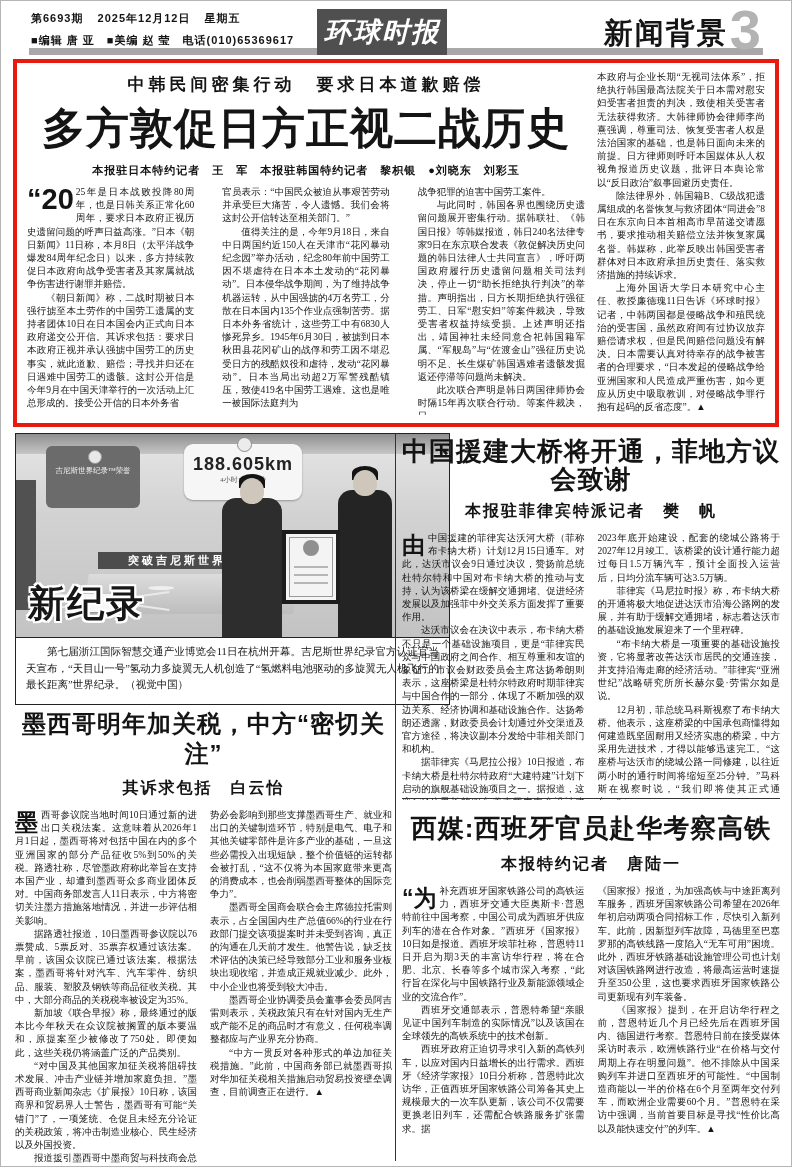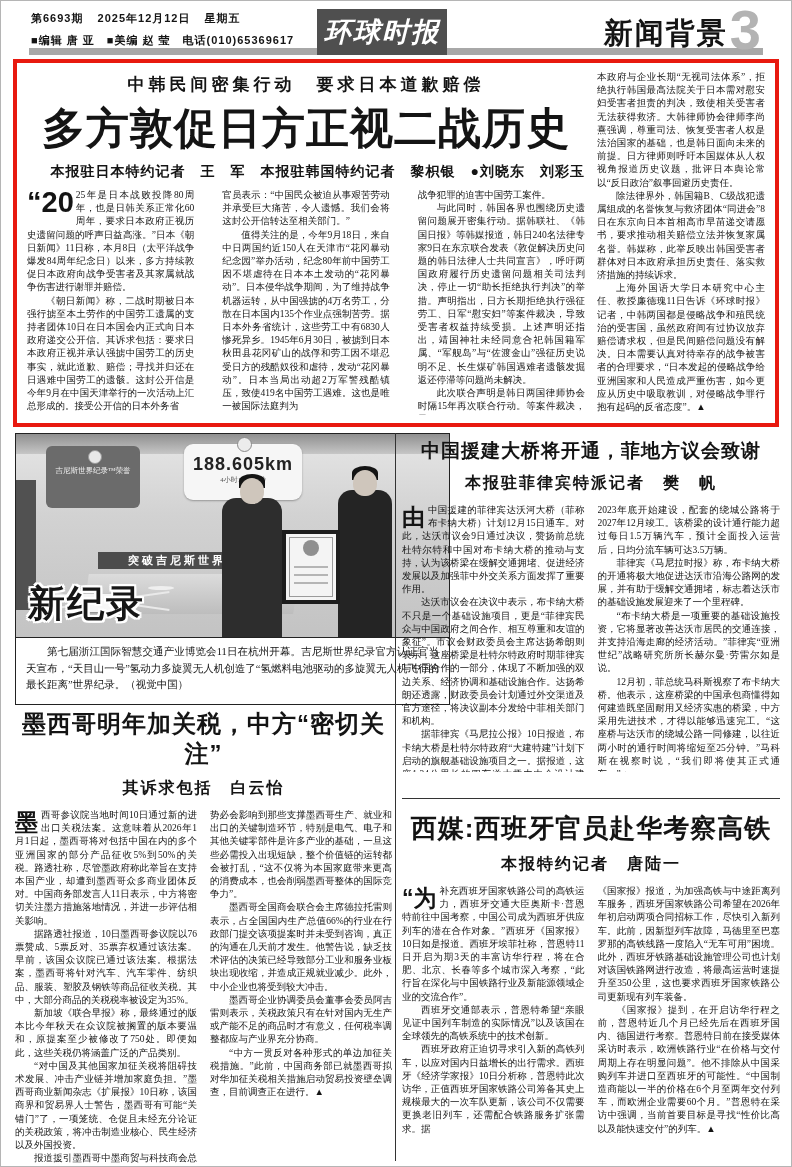--- a/index.html
+++ b/index.html
@@ -21,21 +21,21 @@
   .pagenum{font-family:"Liberation Sans",sans-serif;font-size:56px;font-weight:900;color:#b3b3b3;line-height:46px;margin-left:2px;}
 
   
   .redbox{position:absolute;left:12px;top:58px;width:766px;height:368px;border:4px solid #e8190f;
         box-sizing:border-box;display:flex;padding:8px 10px;}
   .lead-left{width:558px;flex:none;display:flex;flex-direction:column;}
   .lead-kicker{text-align:center;font-family:"Liberation Sans",sans-serif;font-size:17px;font-weight:800;
         letter-spacing:4px;margin-top:2px;}
   .lead-headline{text-align:center;font-family:"Liberation Sans",sans-serif;font-size:43px;font-weight:900;
         letter-spacing:1px;line-height:52px;margin-top:6px;white-space:nowrap;}
-  .lead-byline{text-align:right;font-size:14px;font-weight:700;letter-spacing:1px;margin-top:9px;}
+  .lead-byline{text-align:center;font-size:11px;font-weight:700;letter-spacing:1px;margin-top:9px;}
   .lead-cols{display:flex;gap:28px;margin-top:8px;height:232px;overflow:hidden;}
   .lead-col{flex:1;overflow:hidden;}
   .lead-right{flex:1;margin-left:12px;height:344px;overflow:hidden;}
 
   .col p{margin:0;font-size:9.5px;line-height:13.2px;text-align:justify;}
   .col p.ind{text-indent:2em;}
   .dc-lead{float:left;font-family:"Liberation Sans",sans-serif;font-weight:700;font-size:29px;line-height:27px;margin-right:2px;}
   .dc{float:left;font-family:"Liberation Sans",sans-serif;font-weight:700;font-size:23px;line-height:23px;margin:2px 3px 0 0;}
 
   
@@ -76,21 +76,21 @@
         text-shadow:-2px -2px 0 #fff,2px -2px 0 #fff,-2px 2px 0 #fff,2px 2px 0 #fff,0 -2px 0 #fff,0 2px 0 #fff,-2px 0 0 #fff,2px 0 0 #fff;}
   .photo-caption{padding:6px 10px 0 10px;font-size:10.5px;line-height:16.5px;text-align:justify;text-indent:2em;}
 
   
   .art-headline{font-family:"Liberation Sans",sans-serif;font-weight:900;text-align:center;letter-spacing:1px;}
   .art-byline{text-align:center;font-size:16px;font-weight:700;letter-spacing:2px;}
   .two-cols{display:flex;gap:13px;overflow:hidden;}
   .two-cols .col{flex:1;overflow:hidden;}
 
   .bridge{position:absolute;left:401px;top:436px;width:378px;}
-  .bridge .art-headline{font-size:19px;line-height:28px;}
+  .bridge .art-headline{font-size:26px;line-height:28px;}
   .bridge .art-byline{margin-top:8px;}
   .bridge .two-cols{margin-top:10px;height:268px;}
 
   .mexico{position:absolute;left:14px;top:708px;width:377px;}
   .mexico .art-headline{font-size:24px;line-height:30px;}
   .mexico .art-byline{margin-top:9px;}
   .mexico .two-cols{margin-top:10px;height:372px;}
 
   .spain-rule{position:absolute;left:401px;top:797px;width:378px;height:1px;background:#333;}
   .spain{position:absolute;left:401px;top:810px;width:378px;}

